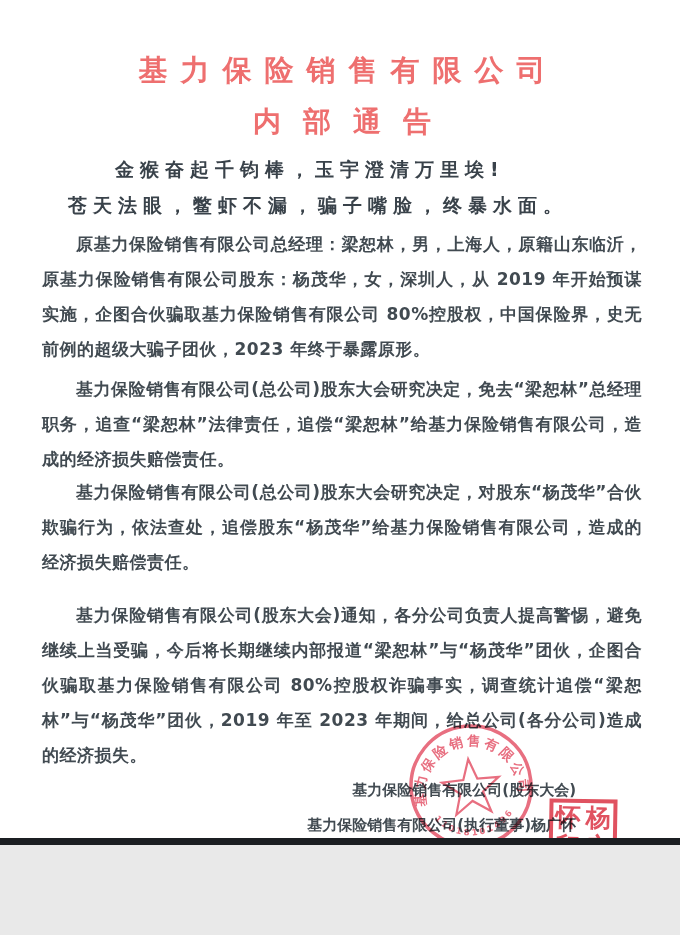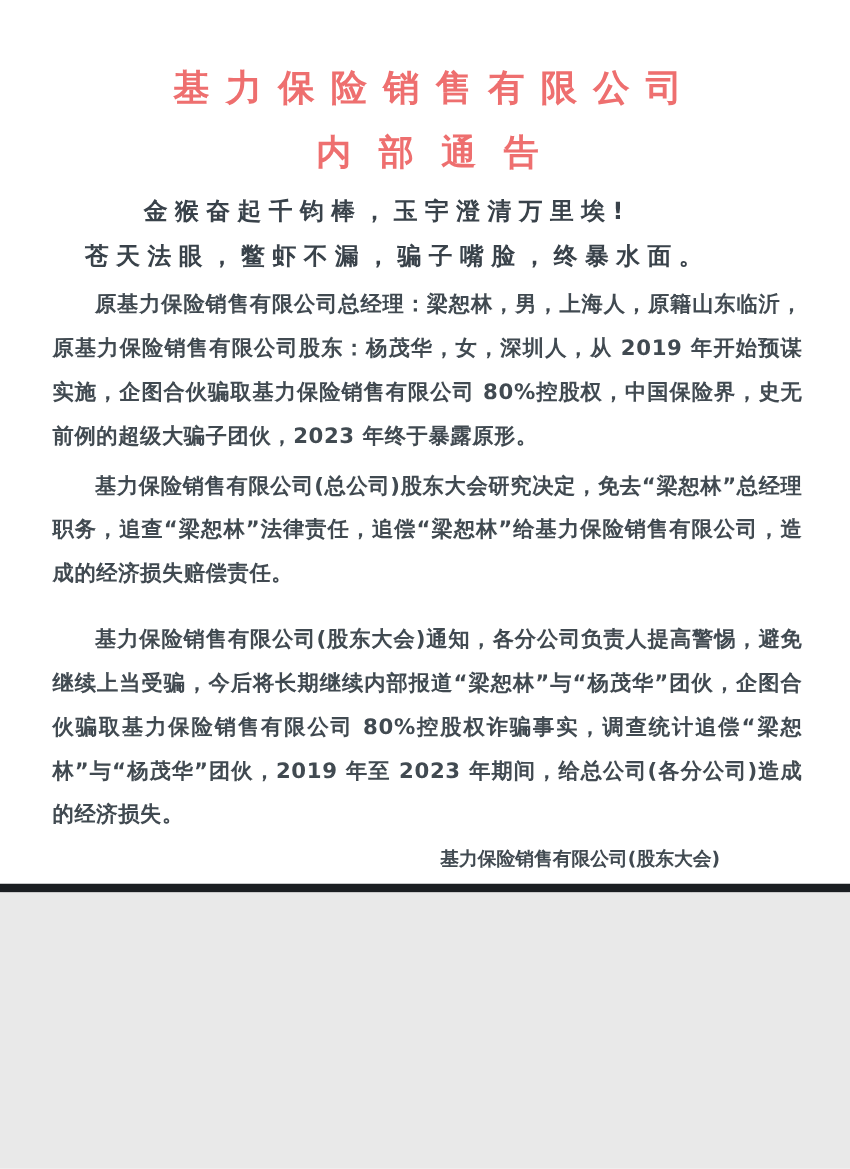--- a/index.html
+++ b/index.html
@@ -1,17 +1,17 @@
 <!DOCTYPE html>
 <html><head>
 <meta charset="utf-8">
 <style>
   html,body{margin:0;padding:0;background:#e9e9e9;}
   .page{
-    position:relative;width:680px;height:714px;background:#ffffff;
+    position:relative;width:680px;height:845px;background:#ffffff;
     overflow:hidden;font-family:"DejaVu Sans","Liberation Sans",sans-serif;
     box-shadow:0 0 4px rgba(0,0,0,.25);
   }
   .content{padding:0 38px 0 42px;}
   .doc-title{
     margin:52px 0 0;text-align:center;color:#ee6f6f;font-size:29px;
     letter-spacing:13px;text-indent:13px;font-weight:700;line-height:36px;
   }
   .doc-subtitle{
     margin:16px 0 16px;text-align:center;color:#ee6f6f;font-size:28px;
@@ -62,20 +62,21 @@
 <div class="page">
   <div class="content">
     <h1 class="doc-title">基力保险销售有限公司</h1>
     <h2 class="doc-subtitle">内部通告</h2>
 
     <div class="slogan slogan-1">金猴奋起千钧棒，玉宇澄清万里埃!</div>
     <div class="slogan slogan-2">苍天法眼，鳖虾不漏，骗子嘴脸，终暴水面。</div>
 
     <p class="body-para p1">原基力保险销售有限公司总经理：梁恕林，男，上海人，原籍山东临沂，原基力保险销售有限公司股东：杨茂华，女，深圳人，从 2019 年开始预谋实施，企图合伙骗取基力保险销售有限公司 80%控股权，中国保险界，史无前例的超级大骗子团伙，2023 年终于暴露原形。</p>
     <p class="body-para p2">基力保险销售有限公司(总公司)股东大会研究决定，免去“梁恕林”总经理职务，追查“梁恕林”法律责任，追偿“梁恕林”给基力保险销售有限公司，造成的经济损失赔偿责任。</p>
+    <p class="body-para p3">基力保险销售有限公司(总公司)股东大会研究决定，对股东“杨茂华”合伙欺骗行为，依法查处，追偿股东“杨茂华”给基力保险销售有限公司，造成的经济损失赔偿责任。</p>
     <p class="body-para p4">基力保险销售有限公司(股东大会)通知，各分公司负责人提高警惕，避免继续上当受骗，今后将长期继续内部报道“梁恕林”与“杨茂华”团伙，企图合伙骗取基力保险销售有限公司 80%控股权诈骗事实，调查统计追偿“梁恕林”与“杨茂华”团伙，2019 年至 2023 年期间，给总公司(各分公司)造成的经济损失。</p>
 
     <div class="sig sig-1">基力保险销售有限公司(股东大会)</div>
     <div class="sig sig-2">基力保险销售有限公司(执行董事)杨广怀</div>
     <div class="doc-date">2023 年 4 月 13 日</div>
   </div>
 
   <svg class="round-seal" viewBox="0 0 146 146" aria-hidden="true">
     <defs>
       <path id="arcTop" d="M 27.2 90 A 47 47 0 1 1 118.8 90"></path>

